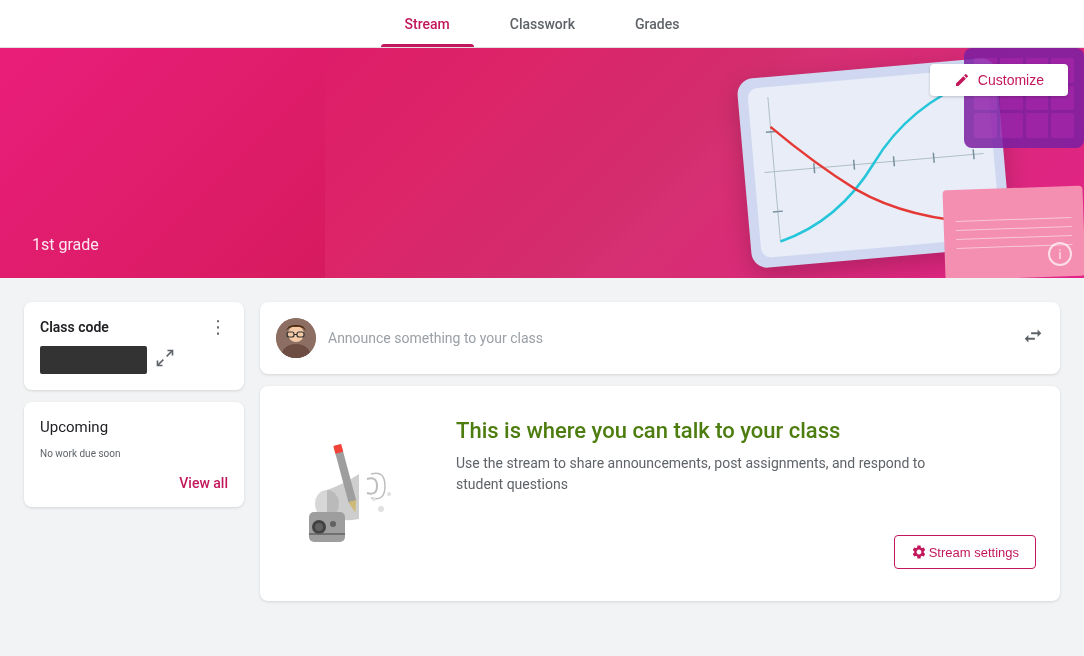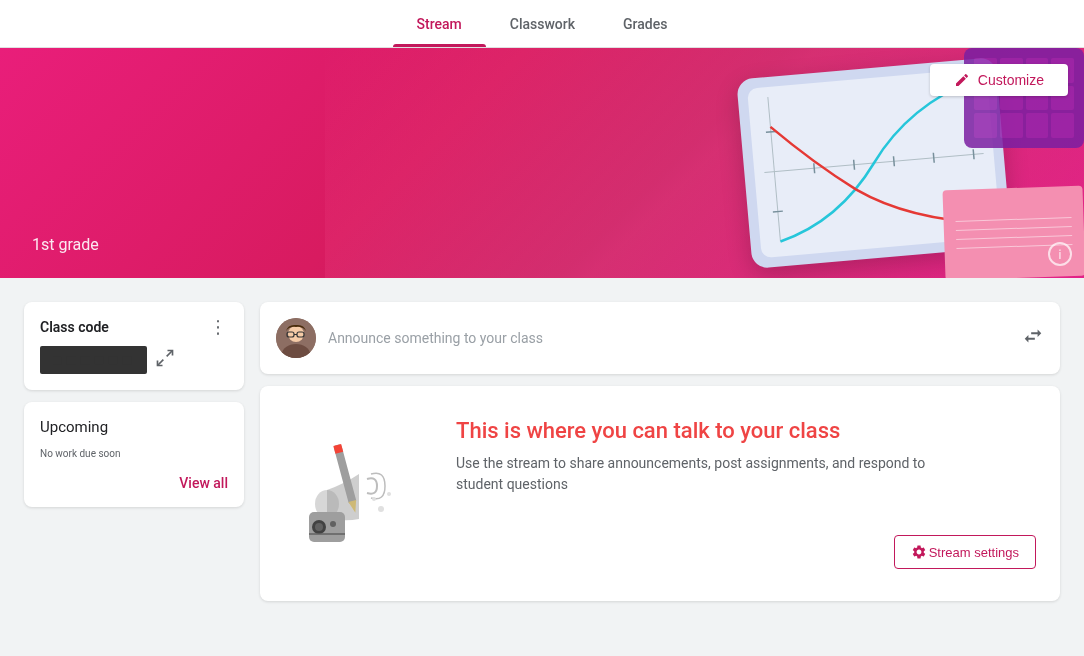--- a/index.html
+++ b/index.html
@@ -18,21 +18,21 @@
       justify-content: center;
       align-items: center;
       height: 48px;
       border-bottom: 1px solid #e0e0e0;
       position: relative;
     }
     .nav-tabs {
       display: flex;
       align-items: center;
       height: 100%;
-      gap: 0;
+      gap: 12px;
     }
     .nav-tab {
       display: flex;
       align-items: center;
       justify-content: center;
       padding: 0 24px;
       height: 100%;
       font-size: 14px;
       font-weight: 500;
       color: #5f6368;
@@ -357,21 +357,21 @@
       display: flex;
       align-items: center;
       justify-content: center;
     }
     .info-text {
       flex: 1;
     }
     .info-title {
       font-size: 22px;
       font-weight: 500;
-      color: #ef4444;
+      color: #4d7c0f;
       margin-bottom: 10px;
     }
     .info-desc {
       font-size: 14px;
       color: #5f6368;
       line-height: 1.5;
       max-width: 480px;
     }
     .stream-settings-btn {
       background: #fff;

